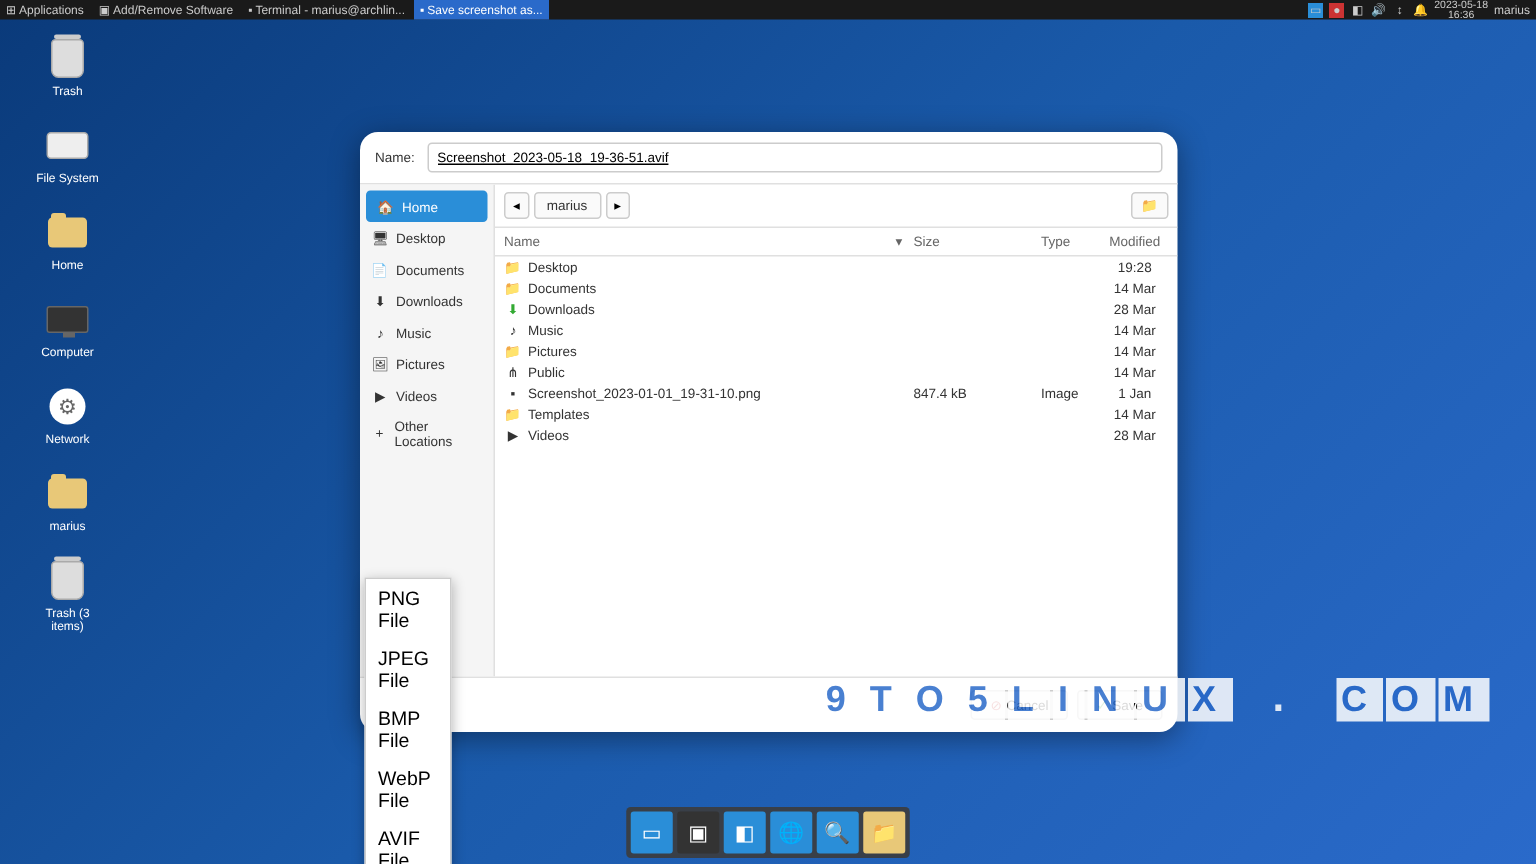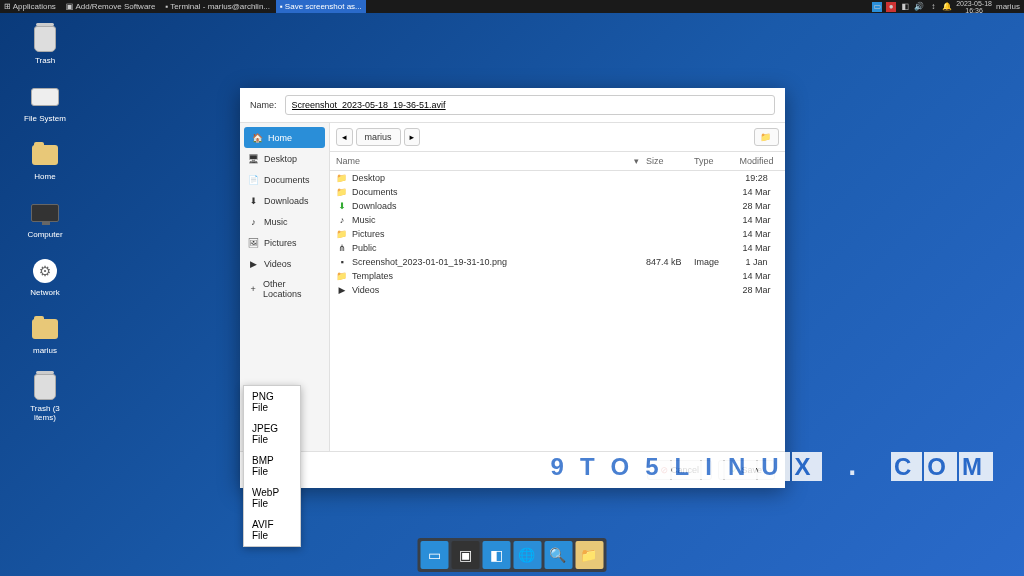--- a/index.html
+++ b/index.html
@@ -23,21 +23,21 @@
     .folder-icon { background: #e8c878; border-radius: 3px; width: 26px; height: 20px; position: relative; }
     .folder-icon::before { content: ''; position: absolute; top: -3px; left: 2px; width: 10px; height: 4px; background: #e8c878; border-radius: 2px 2px 0 0; }
     .trash-icon { width: 22px; height: 26px; background: #ddd; border-radius: 3px 3px 5px 5px; border: 1px solid #aaa; position: relative; }
     .trash-icon::before { content: ''; position: absolute; top: -4px; left: 1px; right: 1px; height: 3px; background: #ccc; border-radius: 2px; }
     .drive-icon { width: 28px; height: 18px; background: #eee; border: 1px solid #aaa; border-radius: 3px; }
     .monitor-icon { width: 28px; height: 18px; background: #333; border: 1px solid #666; border-radius: 2px; position: relative; }
     .monitor-icon::after { content: ''; position: absolute; bottom: -4px; left: 10px; width: 8px; height: 3px; background: #666; }
     .gear-icon-svg { width: 24px; height: 24px; color: #666; background: #fff; border-radius: 50%; display: flex; align-items: center; justify-content: center; font-size: 14px; }
     
     
-    .dialog { position: absolute; left: 240px; top: 88px; width: 545px; height: 400px; background: #fff; box-shadow: 0 4px 20px rgba(0,0,0,0.4); display: flex; flex-direction: column; font-size: 9px; color: #333; }
+    .dialog { position: absolute; left: 240px; top: 88px; width: 545px; height: 400px; background: #fff; box-shadow: 0 4px 20px rgba(0,0,0,0.4); display: flex; flex-direction: column; font-size: 9px; color: #333; border-radius: 12px; }
     .name-row { display: flex; align-items: center; padding: 7px 10px; gap: 8px; border-bottom: 1px solid #e0e0e0; }
     .name-row label { font-size: 9px; }
     .name-input { flex: 1; padding: 4px 6px; border: 1px solid #ccc; border-radius: 3px; font-size: 9px; text-decoration: underline; }
     
     .dialog-body { flex: 1; display: flex; overflow: hidden; }
     .sidebar { width: 90px; background: #f5f5f5; border-right: 1px solid #e0e0e0; padding: 4px 0; }
     .sidebar-item { display: flex; align-items: center; gap: 5px; padding: 5px 8px; font-size: 9px; cursor: pointer; }
     .sidebar-item.selected { background: #2a8ed8; color: #fff; border-radius: 3px; margin: 0 4px; }
     .sidebar-item .s-icon { width: 11px; height: 11px; display: inline-flex; align-items: center; justify-content: center; font-size: 9px; }
     
@@ -45,36 +45,36 @@
     .path-bar { display: flex; align-items: center; gap: 3px; padding: 5px 6px; border-bottom: 1px solid #e0e0e0; }
     .path-btn { padding: 3px 5px; border: 1px solid #ccc; background: #fafafa; border-radius: 3px; font-size: 9px; cursor: pointer; }
     .path-crumb { padding: 3px 8px; border: 1px solid #ccc; background: #fafafa; border-radius: 3px; font-size: 9px; cursor: pointer; }
     .view-btn { margin-left: auto; padding: 3px 6px; border: 1px solid #ccc; background: #fafafa; border-radius: 3px; font-size: 9px; cursor: pointer; }
     
     .file-list-wrapper { display: flex; flex: 1; }
     .file-list { flex: 1; }
     .file-header { display: flex; padding: 4px 6px; border-bottom: 1px solid #e0e0e0; font-size: 9px; color: #666; }
     .col-name { flex: 1; }
     .col-size { width: 48px; padding-right: 6px; }
-    .col-type { width: 40px; }
+    .col-type { width: 40px; margin-left: 37px; }
     .col-mod { width: 45px; text-align: center; }
     .file-row { display: flex; align-items: center; padding: 1px 6px; font-size: 9px; cursor: pointer; }
     .file-row .f-icon { width: 12px; height: 12px; margin-right: 4px; display: inline-flex; align-items: center; justify-content: center; font-size: 9px; }
     
     .preview-panel { width: 85px; border-left: 1px solid #e0e0e0; padding: 6px; background: #fafafa; }
     .preview-title { font-size: 9px; color: #666; margin-bottom: 20px; }
     .preview-box { width: 32px; height: 32px; background: #eee; border-radius: 3px; margin: 0 auto 25px; display: flex; align-items: center; justify-content: center; font-size: 18px; color: #aaa; }
     .preview-text { text-align: center; font-size: 8px; color: #888; }
     
     .dialog-footer { padding: 8px 10px; display: flex; justify-content: flex-end; gap: 6px; border-top: 1px solid #e0e0e0; position: relative; }
     .footer-btn { padding: 4px 12px; border: 1px solid #ccc; background: #fafafa; border-radius: 3px; font-size: 9px; cursor: pointer; display: flex; align-items: center; gap: 3px; }
     
     
     .format-popup { position: absolute; left: 243px; top: 385px; width: 58px; background: #fff; box-shadow: 0 2px 8px rgba(0,0,0,0.3); border: 1px solid #ccc; z-index: 10; }
-    .format-item { padding: 5px 8px; font-size: 10px; cursor: pointer; }
+    .format-item { padding: 5px 8px; font-size: 13px; cursor: pointer; }
     
     
     .dock { position: absolute; bottom: 4px; left: 50%; transform: translateX(-50%); display: flex; gap: 3px; background: rgba(60,60,60,0.9); padding: 3px; border-radius: 3px; }
     .dock-item { width: 28px; height: 28px; background: #333; border-radius: 2px; display: flex; align-items: center; justify-content: center; cursor: pointer; font-size: 14px; color: #fff; }
     .dock-item.blue { background: #2a8ed8; }
     
     
     .watermark { position: absolute; right: 30px; bottom: 95px; font-size: 24px; font-weight: bold; color: #fff; letter-spacing: 8px; opacity: 0.85; font-family: monospace; text-align: center; }
     .watermark span { background: #fff; color: #2a6aca; padding: 1px 3px; margin: 0 1px; }
   </style>

